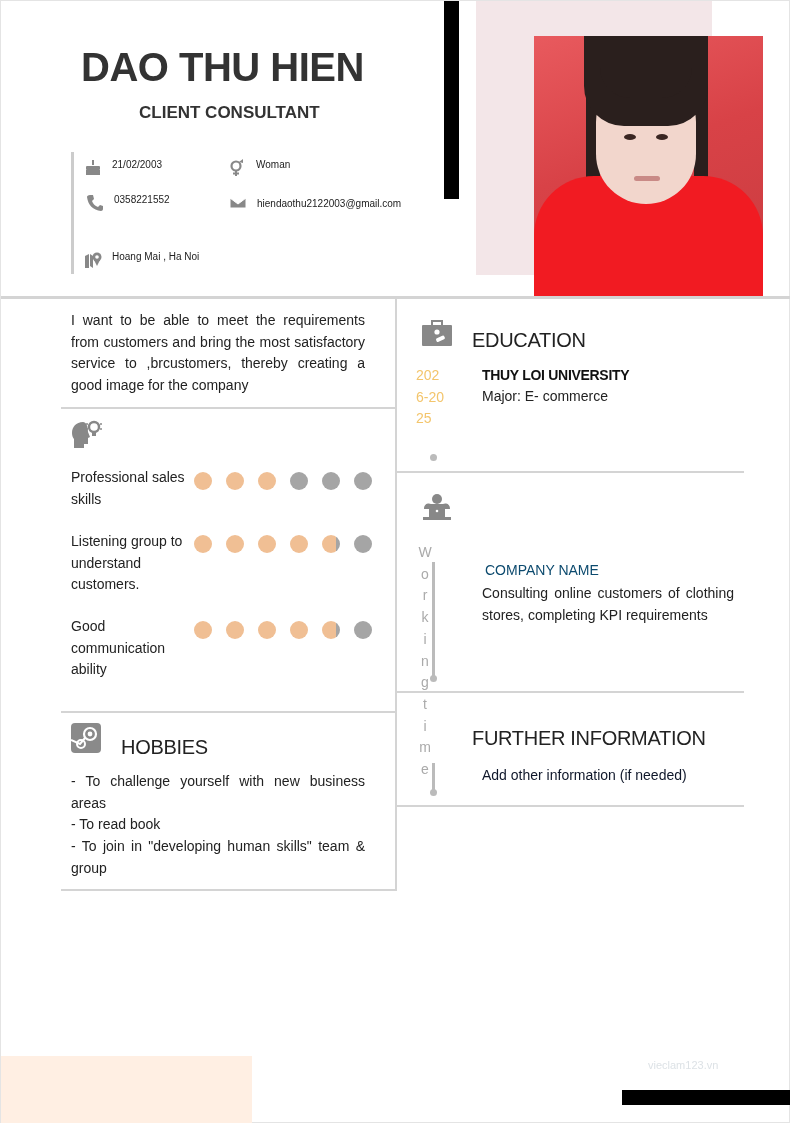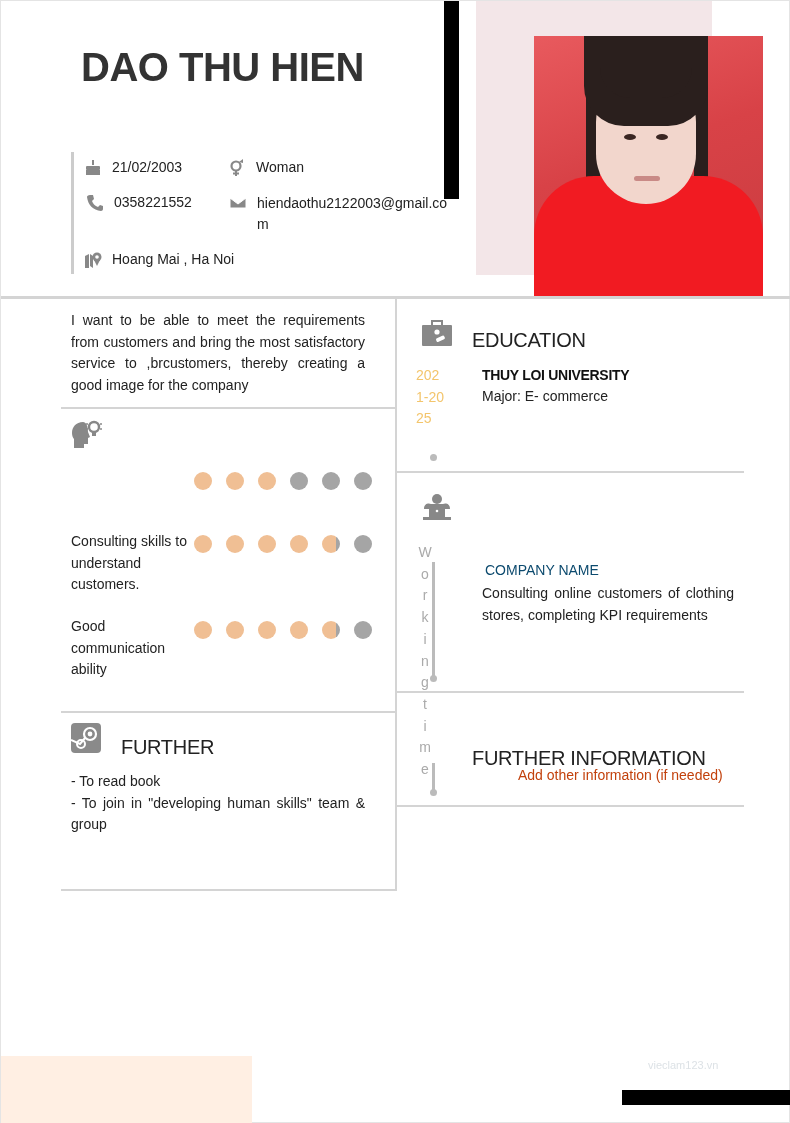--- a/index.html
+++ b/index.html
@@ -5,21 +5,21 @@
   * { box-sizing: border-box; margin: 0; padding: 0; }
   html, body { width: 790px; height: 1123px; background: #fff; }
   body { position: relative; overflow: hidden; font-family: "Liberation Sans", "DejaVu Sans", sans-serif; color: #222; }
   .page { position: absolute; left: 0; top: 0; width: 790px; height: 1123px; border: 1px solid #e4e4e4; background: #fff; }
   .abs { position: absolute; }
 
   
   .name { left: 80px; top: 44px; font-size: 40px; font-weight: 700; color: #333; letter-spacing: -0.5px; white-space: nowrap; }
   .title { left: 138px; top: 102px; font-size: 17px; font-weight: 700; color: #333; white-space: nowrap; }
   .contact-bar { left: 70px; top: 151px; width: 3px; height: 122px; background: #ccc; }
-  .c-item { font-size: 14px; color: #222; white-space: nowrap; display: flex; align-items: flex-start; }
+  .c-item { font-size: 10px; color: #222; white-space: nowrap; display: flex; align-items: flex-start; }
   .c-icon { width: 18px; height: 18px; display: inline-block; margin-right: 10px; flex-shrink: 0; }
   .c-icon svg { width: 18px; height: 18px; fill: #888; }
   .email { white-space: normal; width: 195px; word-break: break-all; line-height: 21px; }
 
   .black-bar { left: 443px; top: 0; width: 15px; height: 198px; background: #000; }
   .pink-bg { left: 475px; top: 0; width: 236px; height: 274px; background: #f3e6e8; }
   .photo { left: 533px; top: 35px; width: 229px; height: 260px; background: linear-gradient(160deg, #e85a5e 0%, #d84247 45%, #c93b3f 100%); overflow: hidden; }
   .photo .shirt { position: absolute; left: 0; bottom: 0; width: 100%; height: 120px; background: #f11b22; border-radius: 60px 60px 0 0; }
   .photo .neck { position: absolute; left: 88px; top: 145px; width: 50px; height: 50px; background: #e9c2b4; }
   .photo .face { position: absolute; left: 62px; top: 38px; width: 100px; height: 130px; background: #f2d6cc; border-radius: 48px 48px 50px 50px; }
@@ -54,20 +54,21 @@
   .footer-peach { left: 0; top: 1055px; width: 251px; height: 68px; background: #ffefe3; }
   .footer-black { left: 621px; top: 1089px; width: 169px; height: 15px; background: #000; }
   .watermark { left: 647px; top: 1042px; font-size: 11px; color: #dde2e6; white-space: nowrap; margin-top: 16px; }
 </style>
 </head>
 <body>
 
 <div class="page">
 
   <div class="abs name">DAO THU HIEN</div>
+  <div class="abs title">CLIENT CONSULTANT</div>
 
   <div class="abs contact-bar"></div>
 
   <div class="abs c-item" style="left:83px; top:158px;">
     <span class="c-icon">
       <svg viewBox="0 0 18 18">
           <rect x="8" y="1" width="2" height="5"></rect>
           <rect x="2" y="7" width="14" height="4" rx="1"></rect>
           <rect x="2" y="11" width="14" height="5"></rect>
         </svg>
@@ -144,30 +145,31 @@
         <path d="M12 3 C5 3 1 8 1 14 C1 17 2 19 3 20 L3 29 L13 29 L13 25 L17 25 L17 19 L19 18 L17 13 C17 7 15 3 12 3 Z"></path>
         <circle cx="23" cy="8" r="5" fill="none" stroke="#888" stroke-width="2.4"></circle>
         <rect x="21" y="13" width="4" height="4"></rect>
         <circle cx="16" cy="5" r="1"></circle>
         <circle cx="16" cy="10" r="1"></circle>
         <circle cx="30" cy="5" r="1"></circle>
         <circle cx="30" cy="10" r="1"></circle>
       </svg>
   </div>
 
+  <div class="abs skill-label" style="left:70px; top:466px;">Professional sales skills</div>
   <div class="abs dots" style="left:193px; top:471px;">
     <span class="dot full"></span>
     <span class="dot full"></span>
     <span class="dot full"></span>
     <span class="dot"></span>
     <span class="dot"></span>
     <span class="dot"></span>
   </div>
 
-  <div class="abs skill-label" style="left:70px; top:530px;">Consulting skills to understand customers.</div>
+  <div class="abs skill-label" style="left:70px; top:530px;">Listening group to understand customers.</div>
   <div class="abs dots" style="left:193px; top:534px;">
     <span class="dot full"></span>
     <span class="dot full"></span>
     <span class="dot full"></span>
     <span class="dot full"></span>
     <span class="dot partial"></span>
     <span class="dot"></span>
   </div>
 
   <div class="abs skill-label" style="left:70px; top:615px;">Good communication ability</div>
@@ -184,37 +186,38 @@
 
   <div class="abs sec-icon" style="left:70px; top:722px;">
     <svg width="30" height="30" viewBox="0 0 30 30">
         <rect x="0" y="0" width="30" height="30" rx="4" fill="#8a8a8a"></rect>
         <circle cx="19" cy="11" r="6" fill="none" stroke="#fff" stroke-width="2.2"></circle>
         <circle cx="19" cy="11" r="2.4" fill="#fff"></circle>
         <circle cx="10" cy="21" r="4" fill="none" stroke="#fff" stroke-width="2"></circle>
         <path d="M0 17 L9 21 L14 15" stroke="#fff" stroke-width="2" fill="none"></path>
       </svg>
   </div>
-  <div class="abs sec-title" style="left:120px; top:735px;">FURTHER</div>
+  <div class="abs sec-title" style="left:120px; top:735px;">HOBBIES</div>
   <div class="abs para" style="left:70px; top:770px; width:294px;">
+    <div>- To challenge yourself with new business areas</div>
     <div style="text-align:left;">- To read book</div>
     <div>- To join in "developing human skills" team &amp; group</div>
   </div>
   <div class="abs sec-line" style="left:60px; top:888px; width:335px;"></div>
 
   <div class="abs sec-icon" style="left:420px; top:318px;">
     <svg width="32" height="28" viewBox="0 0 32 28">
         <path d="M11 6 L11 2 L21 2 L21 6" fill="none" stroke="#888" stroke-width="2"></path>
         <rect x="1" y="6" width="30" height="21" rx="1"></rect>
         <circle cx="16" cy="13" r="2.6" fill="#fff"></circle>
         <rect x="15" y="18" width="9" height="4" rx="1.5" fill="#fff" transform="rotate(-25 19 20)"></rect>
       </svg>
   </div>
   <div class="abs sec-title" style="left:471px; top:328px;">EDUCATION</div>
-  <div class="abs year" style="left:415px; top:364px;">2021-2025</div>
+  <div class="abs year" style="left:415px; top:364px;">2026-2025</div>
   <div class="abs tdot" style="left:429px; top:453px;"></div>
   <div class="abs" style="left:481px; top:366px; font-size:14px; font-weight:700; color:#111; letter-spacing:-0.3px;">THUY LOI UNIVERSITY</div>
   <div class="abs" style="left:481px; top:387px; font-size:14px; color:#222;">Major: E- commerce</div>
   <div class="abs sec-line right-box" style="top:470px;"></div>
 
   <div class="abs sec-icon" style="left:420px; top:492px;">
     <svg width="32" height="28" viewBox="0 0 32 28">
         <circle cx="16" cy="6" r="5"></circle>
         <path d="M3 16 C3 10 8 10 10 11 L22 11 C24 10 29 10 29 16 Z"></path>
         <rect x="8" y="13" width="16" height="11"></rect>
@@ -236,22 +239,22 @@
       <div class="vert-label">m</div>
       <div class="vert-label">e</div>
   </div>
   <div class="abs tline" style="left:431px; top:561px; height:116px;"></div>
   <div class="abs tdot" style="left:429px; top:674px;"></div>
 
   <div class="abs" style="left:484px; top:541px; font-size:14px; color:#0c4a6e;margin-top:20px;">COMPANY NAME</div>
   <div class="abs para" style="left:481px; top:582px; width:252px;">Consulting online customers of clothing stores, completing KPI requirements</div>
   <div class="abs sec-line right-box" style="top:690px;"></div>
 
-  <div class="abs sec-title" style="left:471px; top:726px;margin-top:20px;">FURTHER INFORMATION</div>
-  <div class="abs" style="left:481px; top:766px; font-size:14px; color:#c2410c;margin-left:36px;">Add other information (if needed)</div>
+  <div class="abs sec-title" style="left:471px; top:726px;">FURTHER INFORMATION</div>
+  <div class="abs" style="left:481px; top:766px; font-size:14px; color:#0f172a;">Add other information (if needed)</div>
   <div class="abs tline" style="left:431px; top:762px; height:28px;"></div>
   <div class="abs tdot" style="left:429px; top:788px;"></div>
   <div class="abs sec-line right-box" style="top:804px;"></div>
 
   <div class="abs footer-peach"></div>
   <div class="abs footer-black"></div>
   <div class="abs watermark">vieclam123.vn</div>
 </div>
 
 </body></html>

